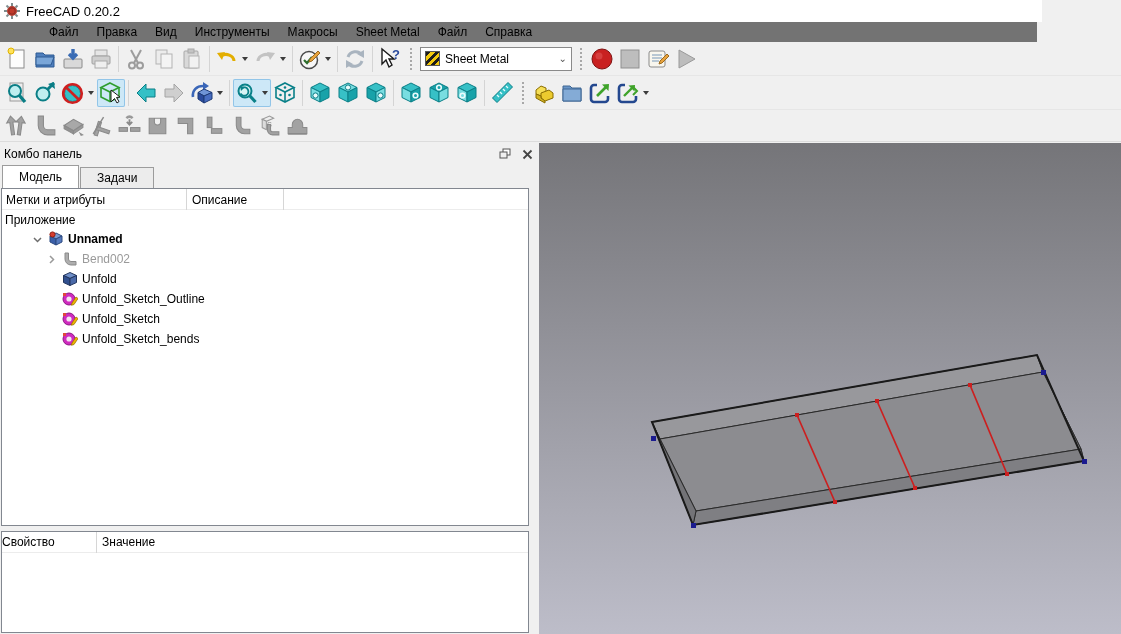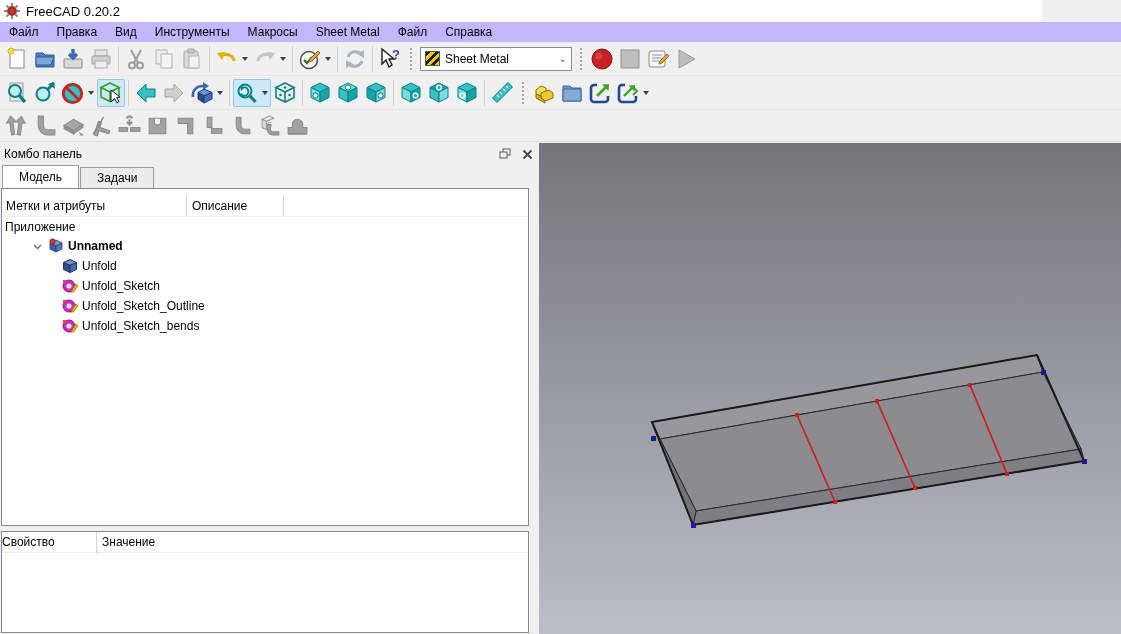--- a/index.html
+++ b/index.html
@@ -4,21 +4,21 @@
 <style>
   * { box-sizing: border-box; margin: 0; padding: 0; }
   html,body { width:1121px; height:634px; overflow:hidden; }
   body { font-family:"Liberation Sans", sans-serif; font-size:12px; background:#f0f0f0; color:#000; position:relative; }
 
   
   .titlebar { position:absolute; left:0; top:0; width:1042px; height:22px; background:#ffffff; display:flex; align-items:center; gap:6px; padding-left:4px; font-size:13px; }
   .app-ico { width:16px; height:16px; display:flex; align-items:center; justify-content:center; }
 
   
-  .menubar { position:absolute; left:0; top:22px; width:1121px; height:20px; background:#c4b5fd; display:flex; align-items:center; }
+  .menubar { position:absolute; left:0; top:22px; width:1037px; height:20px; background:#737373; display:flex; align-items:center;padding-left:40px; }
   .menu-item { padding:2px 9px; height:20px; display:flex; align-items:center; cursor:default; }
 
   
   .tb-row { position:absolute; left:0; width:1121px; background:#f0f0f0; display:flex; align-items:center; padding-left:3px; }
   .tb-row1 { top:42px;  height:34px; border-bottom:1px solid #e6e6e6; }
   .tb-row2 { top:76px;  height:34px; border-bottom:1px solid #e6e6e6; }
   .tb-row3 { top:110px; height:32px; border-bottom:1px solid #dcdcdc; }
   .tb { width:28px; height:28px; display:flex; align-items:center; justify-content:center; border-radius:2px; flex:0 0 auto; }
   .tb svg { width:24px; height:24px; }
   .tb.sm svg { width:25px; height:25px; }
@@ -36,21 +36,21 @@
 
   
   .left-panel { position:absolute; left:0; top:143px; width:539px; height:491px; background:#f0f0f0; }
   .panel-header { height:22px; display:flex; align-items:center; padding:8px 4px; }
   .panel-title { flex:1; }
   .ph-btn { width:16px; height:14px; display:flex; align-items:center; justify-content:center; margin-left:6px; }
   .tabs { height:23px; display:flex; align-items:flex-end; padding-left:2px; }
   .tab { height:21px; padding:0 16px; display:flex; align-items:center; border:1px solid #9c9c9c; border-bottom:none; background:#ececec; margin-right:1px; }
   .tab.active { background:#ffffff; height:23px; position:relative; z-index:2; }
   .tree-card { position:absolute; left:1px; top:45px; width:528px; height:338px; background:#ffffff; border:1px solid #828790; overflow:hidden; }
-  .tree-header { display:flex; height:28px; align-items:flex-end; border-bottom:1px solid #ececec; }
+  .tree-header { display:flex; height:21px; align-items:flex-start; border-bottom:1px solid #ececec; }
   .th-col1 { width:185px; padding-left:4px; border-right:1px solid #d6d6d6; height:21px; display:flex; align-items:center; }
   .th-col2 { width:97px;  padding-left:5px; border-right:1px solid #d6d6d6; height:21px; display:flex; align-items:center; }
   .tree-group { height:19px; display:flex; align-items:center; padding-left:3px; }
   .tree-row { height:20px; display:flex; align-items:center; gap:4px;margin-left:25px; }
   .tree-row .twisty { width:14px; display:flex; justify-content:center; flex:0 0 auto; }
   .tree-ico { width:16px; height:16px; flex:0 0 auto; }
   .tree-ico svg { width:16px; height:16px; }
   .lbl-bold { font-weight:bold; }
   .lbl-dim { color:#9a9a9a; }
   .indent1 { padding-left:3px; }
@@ -530,20 +530,31 @@
             <g stroke="#2d4a80">
               <polygon points="8,2 14,5 8,8 2,5" fill="#7b9cd0"></polygon>
               <polygon points="2,5 8,8 8,14 2,11" fill="#3a5fa8"></polygon>
               <polygon points="14,5 8,8 8,14 14,11" fill="#5579bd"></polygon>
             </g>
             <circle cx="4.5" cy="3.5" r="2.6" fill="#d63c2e" stroke="#8e1f14"></circle>
           </svg></span>
       <span class="lbl-bold">Unnamed</span>
     </div>
 
+    <div class="tree-row indent2">
+      <span class="twisty">
+          <svg width="9" height="9" viewBox="0 0 9 9">
+            <polyline points="3,1 6.5,4.5 3,8" fill="none" stroke="#9a9a9a" stroke-width="1.5"></polyline>
+          </svg>
+        </span>
+      <span class="tree-ico"><svg viewBox="0 0 16 16">
+            <path d="M3,2 h3.5 v6 a2.5,2.5 0 0 0 2.5,2.5 h5 v3.5 h-5 a6,6 0 0 1 -6,-6 z" fill="#aeaeae" stroke="#8a8a8a"></path>
+          </svg></span>
+      <span class="lbl-dim">Bend002</span>
+    </div>
 
     <div class="tree-row indent2">
       <span class="twisty"></span>
       <span class="tree-ico"><svg viewBox="0 0 16 16">
             <g stroke="#23355c">
               <polygon points="8,1.5 14.5,4.5 8,7.5 1.5,4.5" fill="#6f8fc9"></polygon>
               <polygon points="1.5,4.5 8,7.5 8,14.5 1.5,11.5" fill="#31508f"></polygon>
               <polygon points="14.5,4.5 8,7.5 8,14.5 14.5,11.5" fill="#4a69a8"></polygon>
             </g>
           </svg></span>
@@ -551,32 +562,32 @@
     </div>
 
     <div class="tree-row indent2">
       <span class="twisty"></span>
       <span class="tree-ico"><svg viewBox="0 0 16 16">
             <circle cx="7" cy="8" r="6" fill="#cf2bbf" stroke="#8e1583"></circle>
             <circle cx="7" cy="8" r="2.6" fill="#f3e3f1"></circle>
             <path d="M10,12 l4,-6 2,1.5 -4,6 -2.6,0.8 z" fill="#f0b400" stroke="#9c7300" stroke-width="0.8"></path>
             <rect x="1" y="2" width="3" height="3" fill="#e0483c"></rect>
           </svg></span>
-      <span>Unfold_Sketch</span>
+      <span>Unfold_Sketch_Outline</span>
     </div>
 
     <div class="tree-row indent2">
       <span class="twisty"></span>
       <span class="tree-ico"><svg viewBox="0 0 16 16">
             <circle cx="7" cy="8" r="6" fill="#cf2bbf" stroke="#8e1583"></circle>
             <circle cx="7" cy="8" r="2.6" fill="#f3e3f1"></circle>
             <path d="M10,12 l4,-6 2,1.5 -4,6 -2.6,0.8 z" fill="#f0b400" stroke="#9c7300" stroke-width="0.8"></path>
             <rect x="1" y="2" width="3" height="3" fill="#e0483c"></rect>
           </svg></span>
-      <span>Unfold_Sketch_Outline</span>
+      <span>Unfold_Sketch</span>
     </div>
 
     <div class="tree-row indent2">
       <span class="twisty"></span>
       <span class="tree-ico"><svg viewBox="0 0 16 16">
             <circle cx="7" cy="8" r="6" fill="#cf2bbf" stroke="#8e1583"></circle>
             <circle cx="7" cy="8" r="2.6" fill="#f3e3f1"></circle>
             <path d="M10,12 l4,-6 2,1.5 -4,6 -2.6,0.8 z" fill="#f0b400" stroke="#9c7300" stroke-width="0.8"></path>
             <rect x="1" y="2" width="3" height="3" fill="#e0483c"></rect>
           </svg></span>

